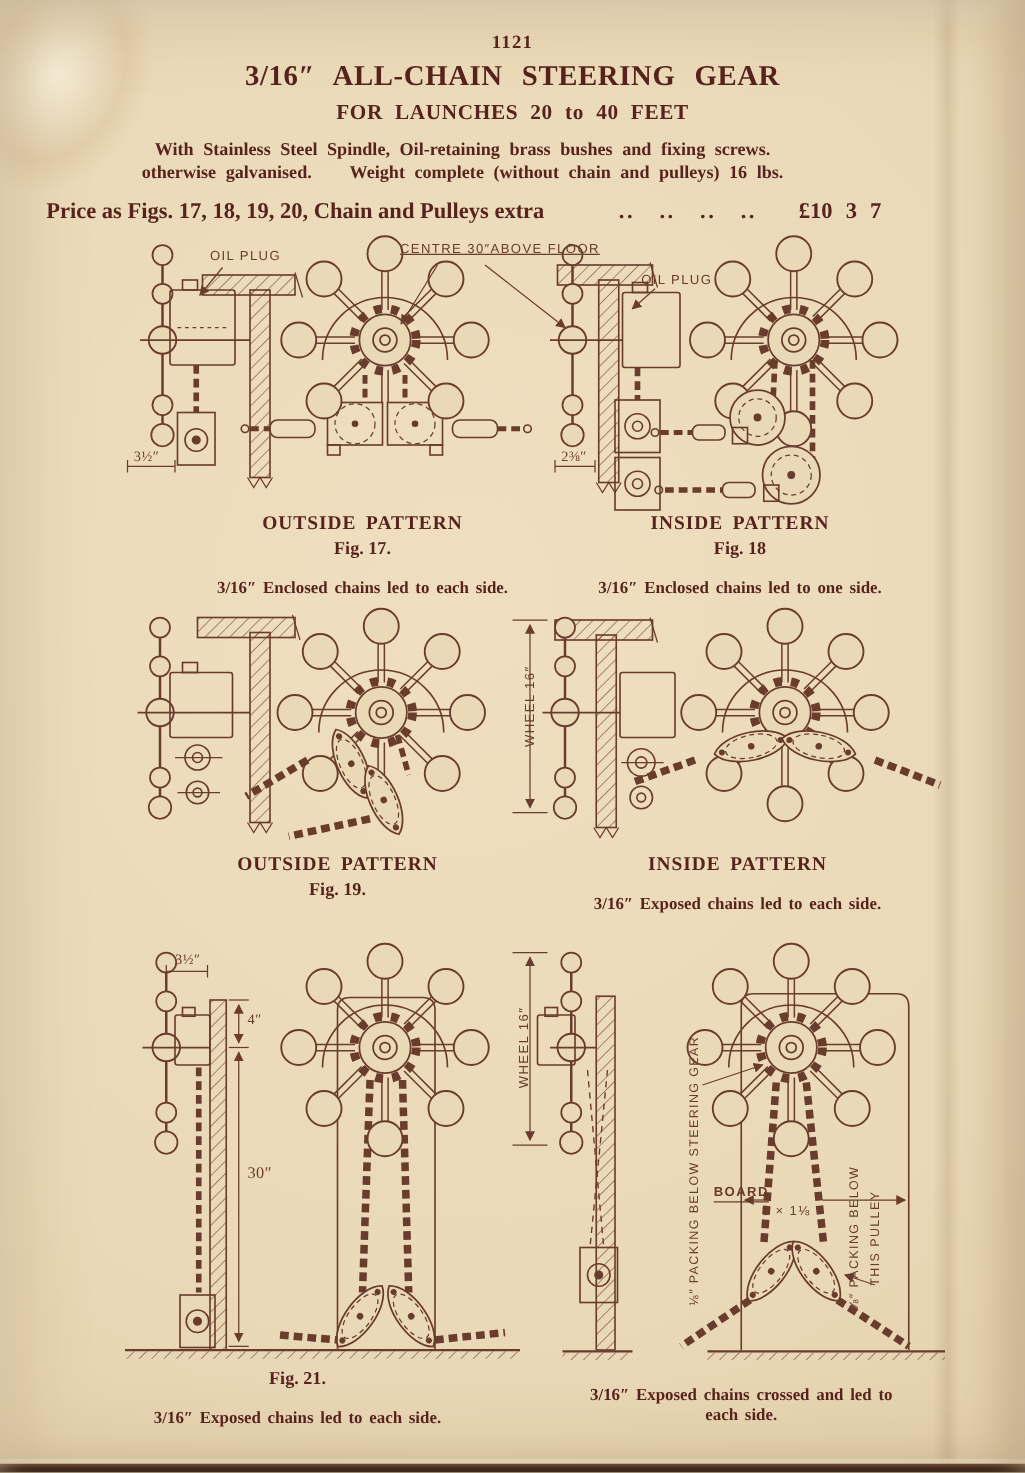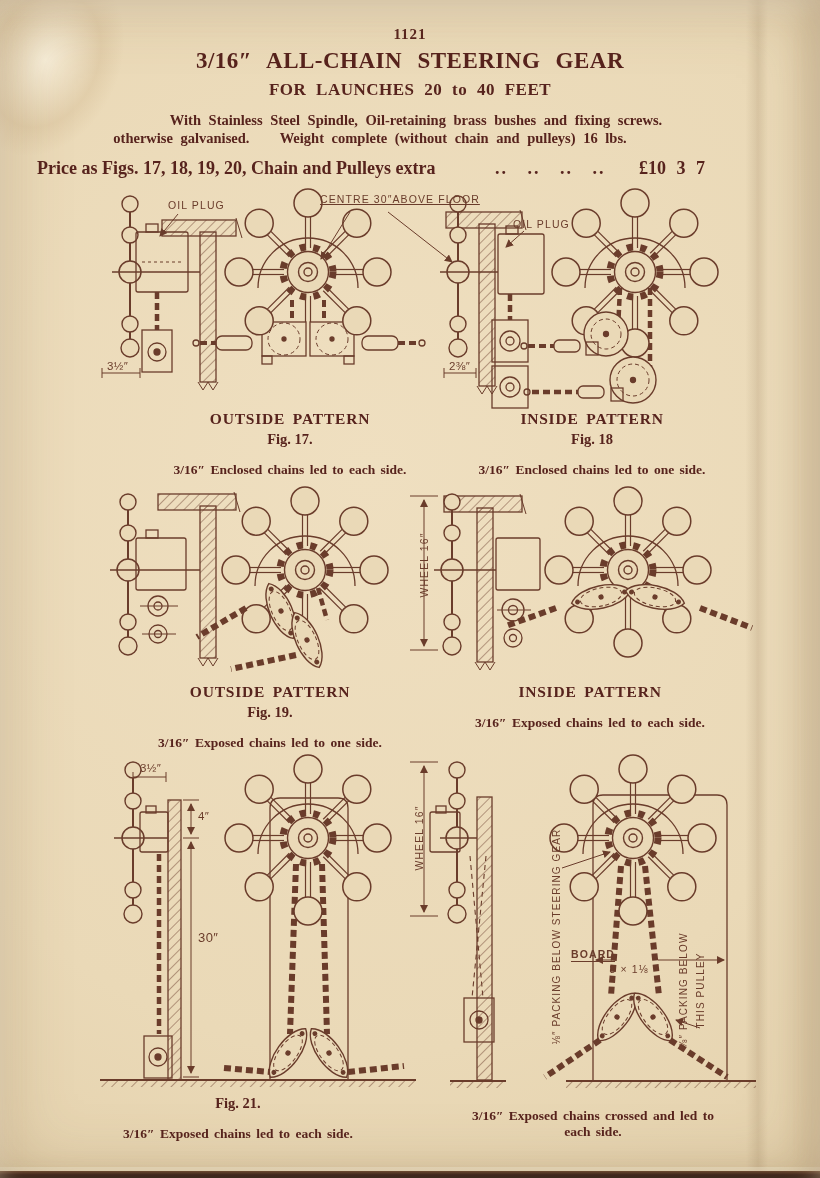--- a/index.html
+++ b/index.html
@@ -12,31 +12,31 @@
   .crease-topleft{position:absolute;left:-30px;top:-40px;width:150px;height:200px;pointer-events:none;
     background:radial-gradient(closest-side, rgba(255,250,235,.65), rgba(160,120,70,.12) 70%, rgba(0,0,0,0));transform:rotate(24deg);}
   .bottom-edge{position:absolute;left:0;bottom:0;width:100%;height:7px;
     background:linear-gradient(180deg,#6b4630 0%, #2a120e 55%, #1c0b08 100%);}
   .bottom-curl{position:absolute;left:0;bottom:7px;width:100%;height:4px;background:rgba(250,240,215,.55);}
 
   .serif{font-family:"Liberation Serif",serif;color:#57231d;font-weight:bold;position:absolute;}
   .pagenum{top:26px;font-size:15px;letter-spacing:1px;left:0;width:820px;text-align:center;}
   .title{top:48px;font-size:23px;letter-spacing:.5px;word-spacing:9px;left:30px;width:760px;text-align:center;}
   .subtitle{top:80px;font-size:17px;letter-spacing:.5px;word-spacing:5px;left:30px;width:760px;text-align:center;}
-  .desc1{top:112px;font-size:14.5px;word-spacing:4px;left:0px;width:740px;text-align:center;margin-left:46px;}
+  .desc1{top:112px;font-size:14.5px;word-spacing:4px;left:0px;width:740px;text-align:center;}
   .desc2{top:130px;font-size:14.5px;word-spacing:4px;left:0px;width:740px;text-align:center;white-space:pre;}
   .priceline{position:absolute;left:37px;top:158px;width:668px;display:flex;align-items:flex-end;
     font-family:"Liberation Serif",serif;color:#57231d;font-weight:bold;font-size:18px;}
   .pricedots{flex:1;display:flex;justify-content:space-evenly;padding:0 14px 0 40px;}
   .pricedots span{letter-spacing:2px;}
   .pricevalue{word-spacing:6px;}
 
   .hand{font-family:"Liberation Sans",sans-serif;color:#6a3c2b;font-size:10.5px;letter-spacing:1.1px;
     white-space:nowrap;position:absolute;}
-  .dim{font-size:11.5px;letter-spacing:.4px;}
+  .dim{font-size:11.5px;letter-spacing:.4px;font-family:Liberation Serif, serif;}
   .vert{text-align:center;transform:rotate(-90deg);}
 
   .cap{position:absolute;text-align:center;font-family:"Liberation Serif",serif;color:#57231d;font-weight:bold;}
   .cap .pattern{font-size:15.5px;letter-spacing:.8px;word-spacing:3px;}
   .cap .figno{font-size:14.5px;margin-top:3px;}
   .cap .figdesc{font-size:13.5px;word-spacing:2px;margin-top:14px;}
 
   .boardlbl{border-bottom:1px solid #6a3c2b;padding-bottom:1px;}
   svg.draw{position:absolute;left:0;top:0;pointer-events:none;}
 </style>
@@ -533,21 +533,20 @@
     <div class="pattern">INSIDE PATTERN</div>
     <div class="figno">Fig. 18</div>
     <div class="figdesc">3/16″ Enclosed chains led to one side.</div>
   </div>
 
   <div class="hand vert" style="left:364px;top:559px;width:120px;">WHEEL  16″</div>
 
   <div class="cap" style="left:120px;top:683px;width:300px;">
     <div class="pattern">OUTSIDE PATTERN</div>
     <div class="figno">Fig. 19.</div>
-    <div class="figdesc">3/16″ Exposed chains led to one side.</div>
   </div>
   <div class="cap" style="left:440px;top:683px;width:300px;">
     <div class="pattern">INSIDE PATTERN</div>
     <div class="figdesc">3/16″ Exposed chains led to each side.</div>
   </div>
 
   <div class="hand dim" style="left:140px;top:762px;">3½″</div>
   <div class="hand dim" style="left:198px;top:810px;">4″</div>
   <div class="hand dim" style="left:198px;top:930px;font-size:13px;">30″</div>
   <div class="hand vert" style="left:359px;top:832px;width:120px;">WHEEL  16″</div>

